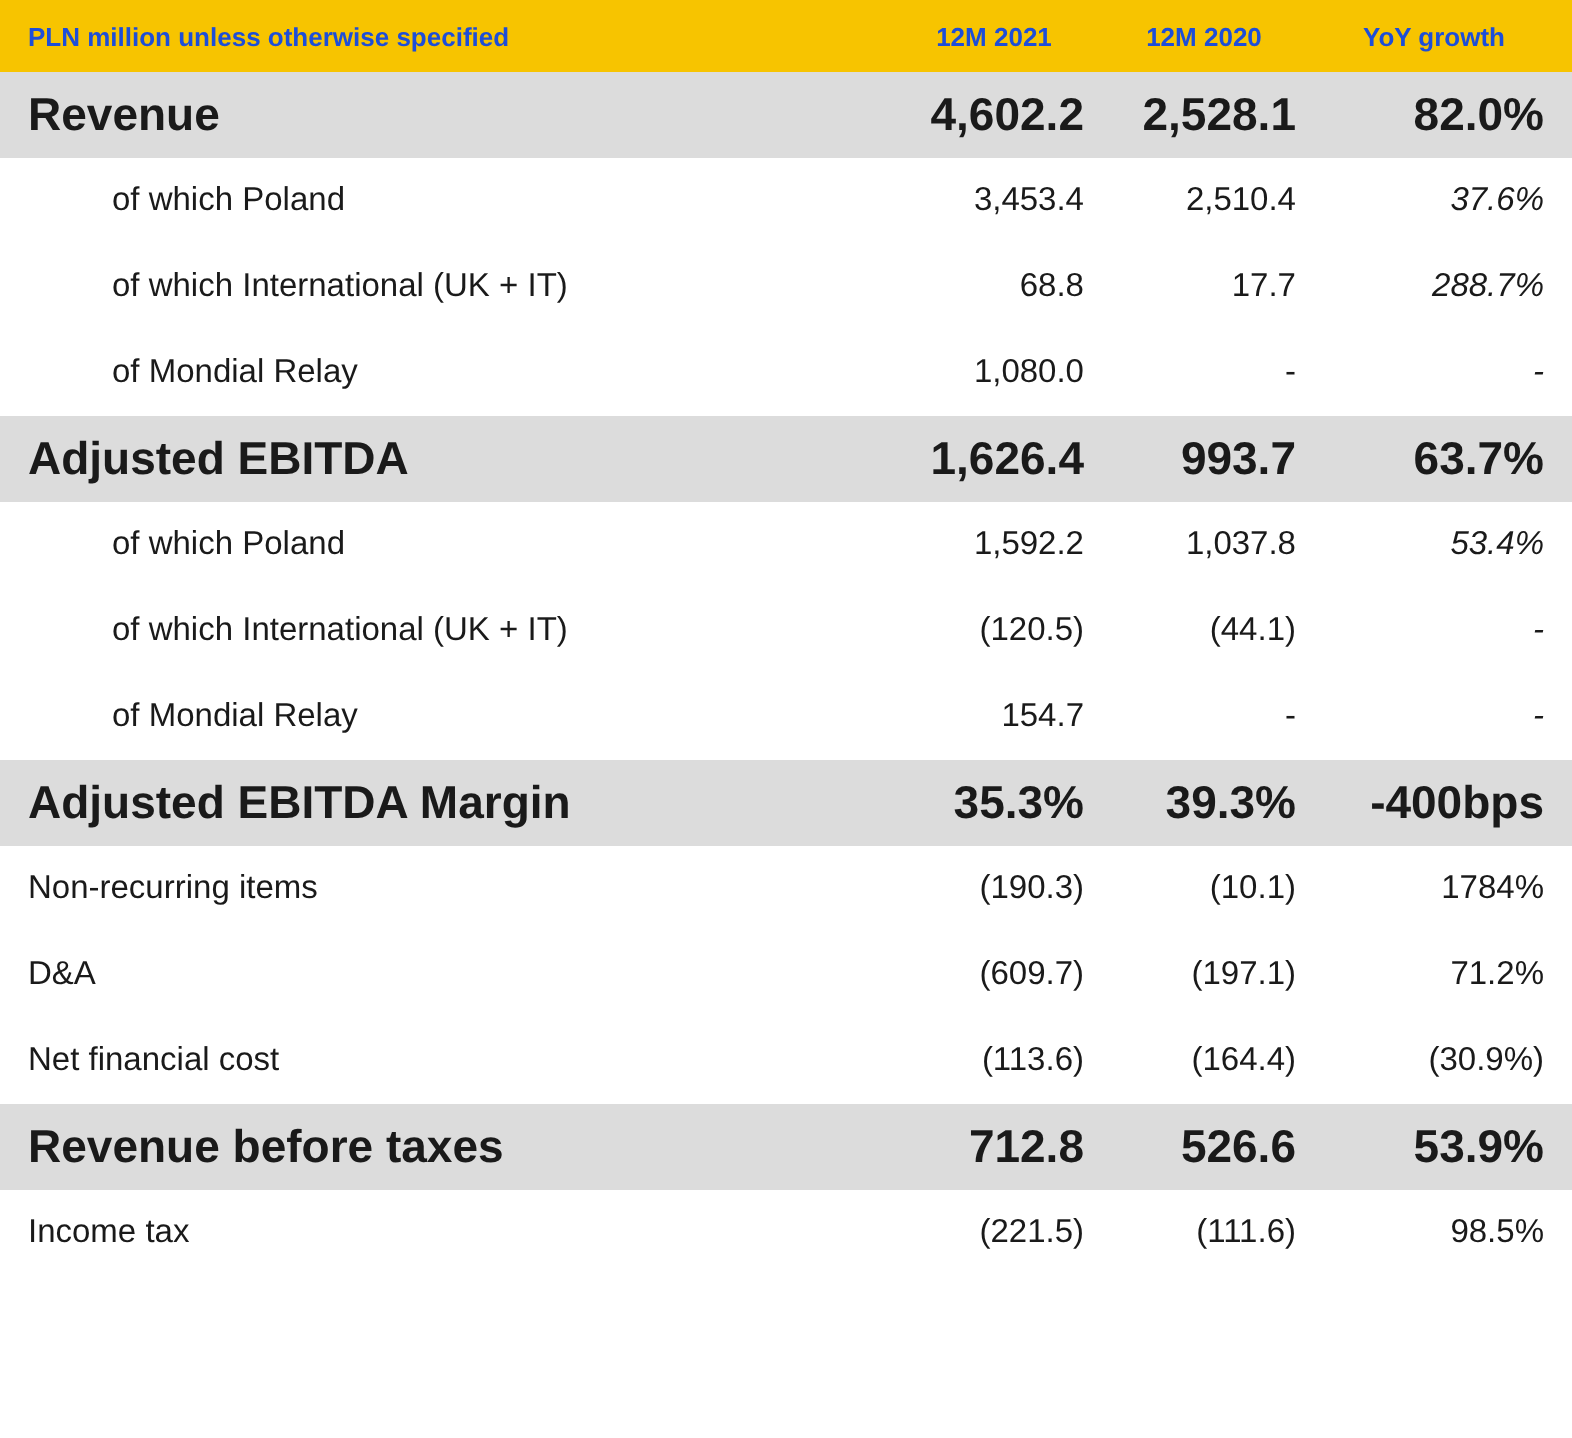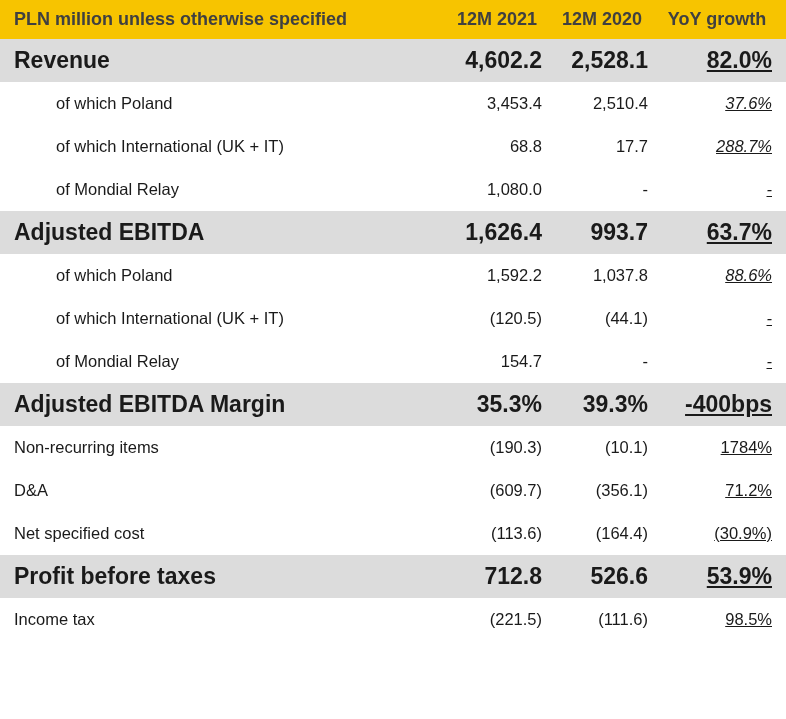--- a/index.html
+++ b/index.html
@@ -19,22 +19,22 @@
     border-collapse: collapse;
     table-layout: fixed;
   }
   .fin-table col.c-label { width: 452px; }
   .fin-table col.c-v1 { width: 104px; }
   .fin-table col.c-v2 { width: 106px; }
   .fin-table col.c-v3 { width: 124px; }
 
   .fin-table thead th {
     background: #f7c400;
-    color: #404040;
-    font-size: 18px;
+    color: #1d4ed8;
+    font-size: 13px;
     font-weight: bold;
     padding: 9px 0;
     height: 18px;
     vertical-align: middle;
     border: none;
   }
   .fin-table thead th.h-label {
     text-align: left;
     padding-left: 14px;
   }
@@ -72,21 +72,20 @@
   tr.r-sub td.lbl {
     padding-left: 56px;
   }
   td.num {
     text-align: right;
     padding-right: 14px;
     white-space: nowrap;
   }
   td.num.growth {
     font-style: normal;
-    text-decoration: underline;
   }
   tr.r-sub td.num.growth {
     font-style: italic;
   }
   tr.r-total td.num.growth {
     font-style: normal;
   }
 </style>
 </head>
 <body>
@@ -134,21 +133,21 @@
       <tr class="r-total">
         <td class="lbl">Adjusted EBITDA</td>
         <td class="num">1,626.4</td>
         <td class="num">993.7</td>
         <td class="num growth">63.7%</td>
       </tr>
       <tr class="r-sub">
         <td class="lbl">of which Poland</td>
         <td class="num">1,592.2</td>
         <td class="num">1,037.8</td>
-        <td class="num growth">88.6%</td>
+        <td class="num growth">53.4%</td>
       </tr>
       <tr class="r-sub">
         <td class="lbl">of which International (UK + IT)</td>
         <td class="num">(120.5)</td>
         <td class="num">(44.1)</td>
         <td class="num growth">-</td>
       </tr>
       <tr class="r-sub">
         <td class="lbl">of Mondial Relay</td>
         <td class="num">154.7</td>
@@ -163,31 +162,31 @@
       </tr>
       <tr class="r-plain">
         <td class="lbl">Non-recurring items</td>
         <td class="num">(190.3)</td>
         <td class="num">(10.1)</td>
         <td class="num growth">1784%</td>
       </tr>
       <tr class="r-plain">
         <td class="lbl">D&amp;A</td>
         <td class="num">(609.7)</td>
-        <td class="num">(356.1)</td>
+        <td class="num">(197.1)</td>
         <td class="num growth">71.2%</td>
       </tr>
       <tr class="r-plain">
-        <td class="lbl">Net specified cost</td>
+        <td class="lbl">Net financial cost</td>
         <td class="num">(113.6)</td>
         <td class="num">(164.4)</td>
         <td class="num growth">(30.9%)</td>
       </tr>
       <tr class="r-total">
-        <td class="lbl">Profit before taxes</td>
+        <td class="lbl">Revenue before taxes</td>
         <td class="num">712.8</td>
         <td class="num">526.6</td>
         <td class="num growth">53.9%</td>
       </tr>
       <tr class="r-plain">
         <td class="lbl">Income tax</td>
         <td class="num">(221.5)</td>
         <td class="num">(111.6)</td>
         <td class="num growth">98.5%</td>
       </tr>

